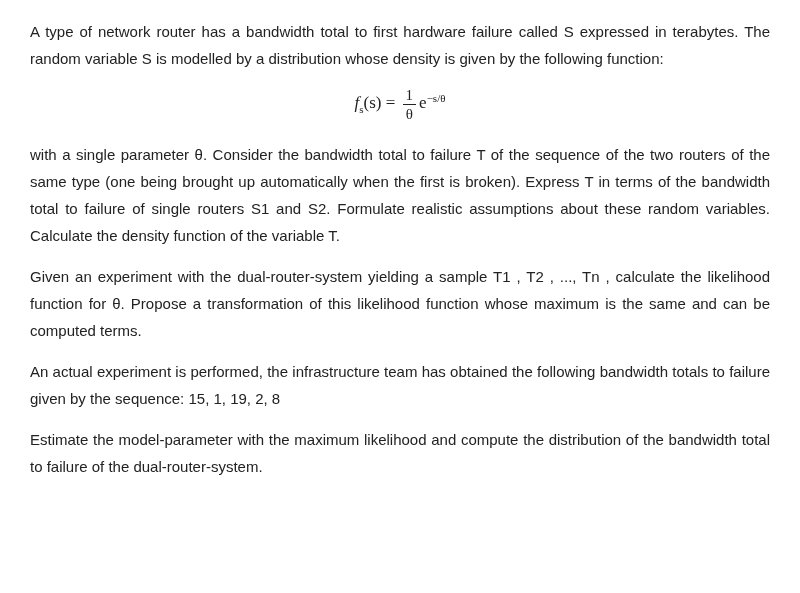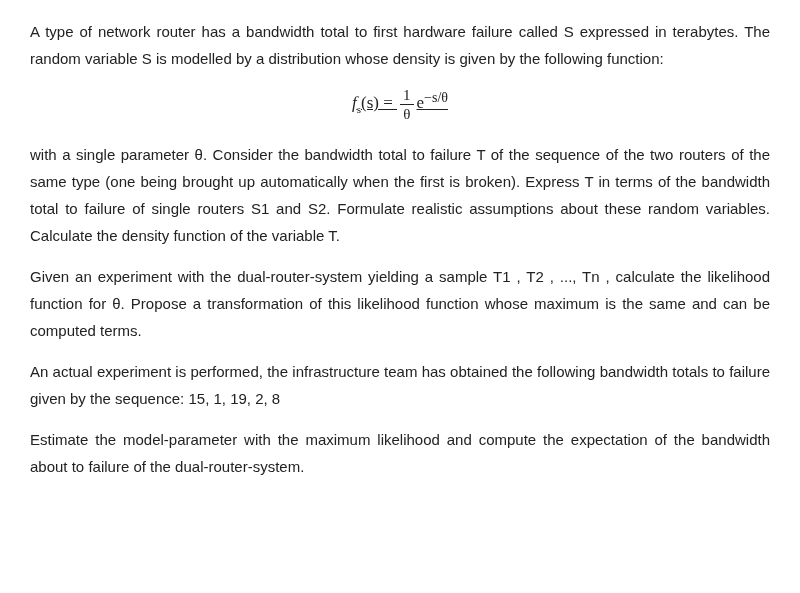--- a/index.html
+++ b/index.html
@@ -13,42 +13,41 @@
       padding: 18px 30px;
       line-height: 1.8;
     }
     p { margin-bottom: 14px; text-align: justify; }
     .formula {
       text-align: center;
       font-family: 'Times New Roman', serif;
       font-size: 17px;
       margin: 6px 0 18px 0;
       line-height: 1.2;
-      text-decoration: underline;
     }
     .frac {
       display: inline-block;
       vertical-align: middle;
       text-align: center;
       margin: 0 3px;
     }
     .frac .num { display: block; border-bottom: 1px solid #222; padding: 0 3px; font-size: 15px; }
     .frac .den { display: block; padding: 0 3px; font-size: 15px; }
-    .sup { vertical-align: super; font-size: 14px; font-style: normal; }
+    .sup { vertical-align: super; font-size: 11px; font-style: normal; }
     .sub { vertical-align: sub; font-size: 11px; font-style: normal; }
     .formula .fn { font-style: italic; }
   </style>
 </head>
 <body>
 
 <p>A type of network router has a bandwidth total to first hardware failure called S expressed in terabytes. The random variable S is modelled by a distribution whose density is given by the following function:</p>
 
 <div class="formula">
   <span class="fn">f</span><span class="sub">s</span><span>(s)</span><span> = </span><span class="frac"><span class="num">1</span><span class="den">θ</span></span><span>e</span><span class="sup">−s/θ</span>
 </div>
 
 <p>with a single parameter θ. Consider the bandwidth total to failure T of the sequence of the two routers of the same type (one being brought up automatically when the first is broken). Express T in terms of the bandwidth total to failure of single routers S1 and S2. Formulate realistic assumptions about these random variables. Calculate the density function of the variable T.</p>
 
 <p>Given an experiment with the dual-router-system yielding a sample T1 , T2 , ..., Tn , calculate the likelihood function for θ.  Propose a transformation of this likelihood function whose maximum is the same and can be computed terms.</p>
 
 <p>An actual experiment is performed, the infrastructure team has obtained the following bandwidth totals to failure given by the sequence: 15, 1, 19, 2, 8</p>
 
-<p>Estimate the model-parameter with the maximum likelihood and compute the expectation of the bandwidth about to failure of the dual-router-system.</p>
+<p>Estimate the model-parameter with the maximum likelihood and compute the distribution of the bandwidth total to failure of the dual-router-system.</p>
 
 </body></html>

